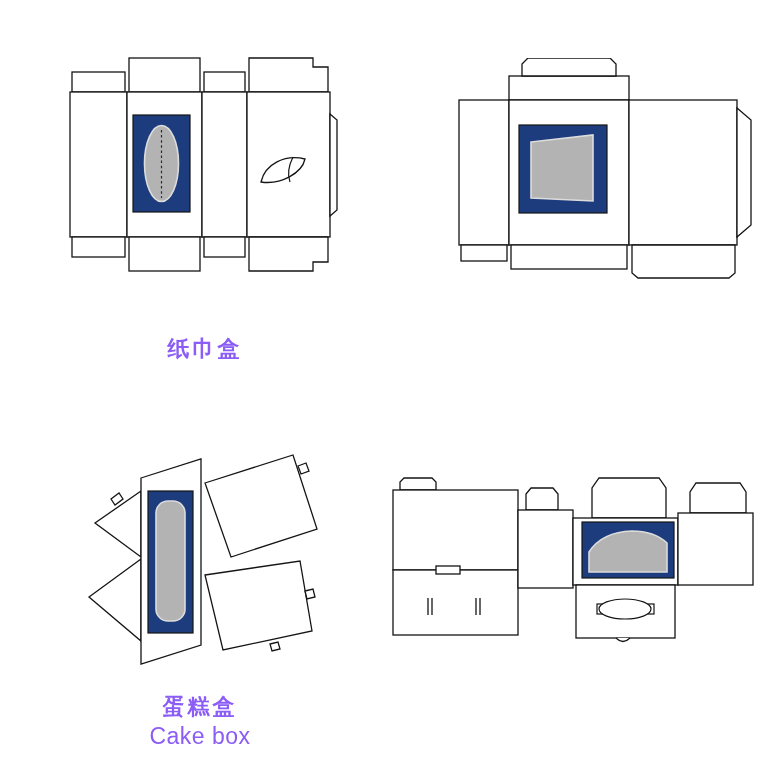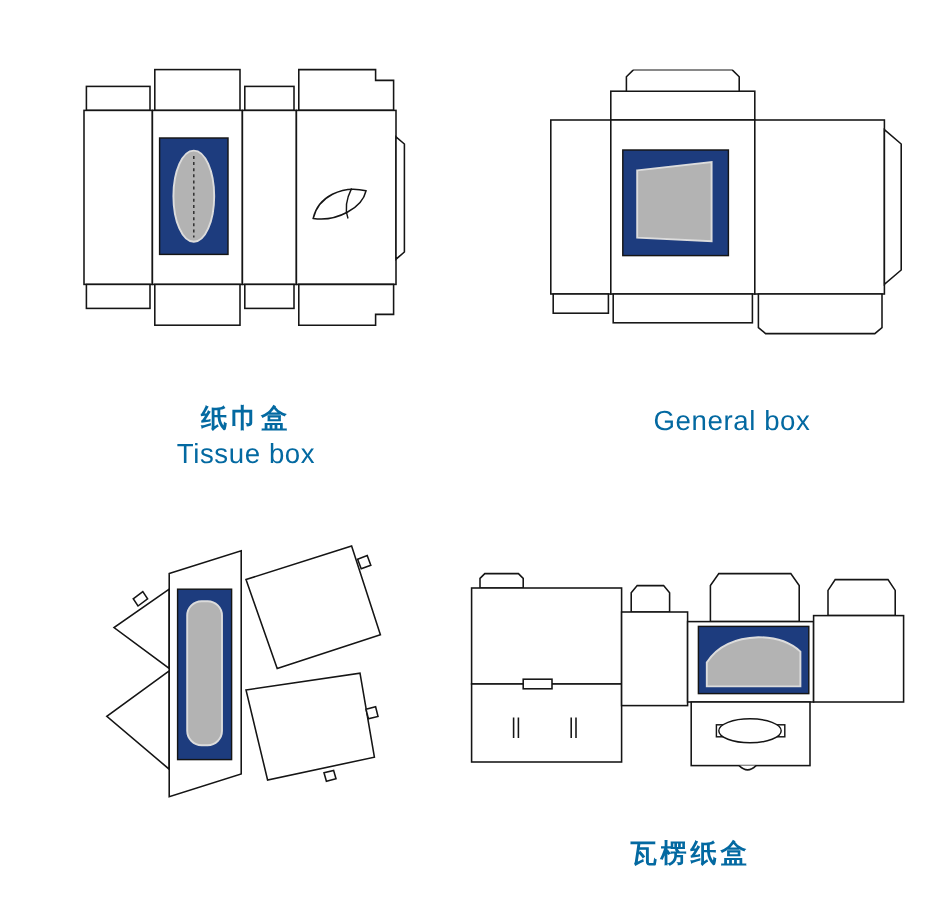--- a/index.html
+++ b/index.html
@@ -8,21 +8,21 @@
     font-family:"Liberation Sans","DejaVu Sans",sans-serif;overflow:hidden;
   }
   .canvas{position:absolute;inset:0;background:var(--background,#fff);}
   .fig{position:absolute;}
   .ol *{fill:#ffffff;stroke:var(--outline,#151515);stroke-width:1.3;stroke-linejoin:miter;}
   .ol line{fill:none;}
   .blue{fill:var(--blue,#1d3c7e);stroke:var(--outline,#151515);stroke-width:1.2;}
   .gray{fill:var(--gray,#b3b3b3);stroke:#dcdcdc;stroke-width:1.6;}
   .dash{stroke:#2a2a2a;stroke-width:1.2;stroke-dasharray:2.5 2.6;fill:none;}
   .thin{fill:none;stroke:var(--outline,#151515);stroke-width:1.2;}
-  .cap{position:absolute;text-align:center;color:#0369a1;}
+  .cap{position:absolute;text-align:center;color:#8b5cf6;}
   .cap .zh{font-size:22px;font-weight:700;letter-spacing:3px;line-height:1.15;}
   .cap .en{font-size:23px;font-weight:400;letter-spacing:0.5px;margin-top:4px;line-height:1.15;}
 </style>
 </head>
 <body>
 
 <div class="canvas">
 
   <div class="fig" style="left:65px;top:52px;width:280px;height:235px;">
     <svg width="280" height="235" viewBox="0 0 280 235">
@@ -46,21 +46,20 @@
       </g>
       <rect class="blue" x="68" y="63" width="57" height="97"></rect>
       <ellipse class="gray" cx="96.5" cy="111.5" rx="17" ry="38"></ellipse>
       <line class="dash" x1="96.5" y1="78" x2="96.5" y2="146"></line>
       <path class="ol" d="M196,130 C200,112 220,102 240,107 C237,121 216,133 196,130 Z" style="fill:#ffffff;stroke:#151515;stroke-width:1.3"></path>
       <path class="thin" d="M228,105 C224,113 222,122 225,130"></path>
     </svg>
   </div>
   <div class="cap" style="left:65px;top:336px;width:280px;">
     <div class="zh">纸巾盒</div>
-    <div class="en">Tissue box</div>
   </div>
 
   <div class="fig" style="left:452px;top:58px;width:310px;height:225px;">
     <svg width="310" height="225" viewBox="0 0 310 225">
       <g class="ol">
 
         <rect x="57" y="18" width="120" height="24"></rect>
         <polygon points="70,18 70,6 76,0 158,0 164,6 164,18"></polygon>
 
         <rect x="7" y="42" width="50" height="145"></rect>
@@ -70,21 +69,20 @@
 
         <rect x="9" y="187" width="46" height="16"></rect>
         <rect x="59" y="187" width="116" height="24"></rect>
         <polygon points="180,187 283,187 283,215 277,220 186,220 180,215"></polygon>
       </g>
       <rect class="blue" x="67" y="67" width="88" height="88"></rect>
       <polygon class="gray" points="79,84 141,77 141,143 79,140"></polygon>
     </svg>
   </div>
   <div class="cap" style="left:455px;top:333px;width:310px;">
-    <div class="en">General box</div>
   </div>
 
   <div class="fig" style="left:55px;top:433px;width:290px;height:255px;">
     <svg width="290" height="255" viewBox="0 0 290 255">
       <g class="ol">
 
         <polygon points="150,50 238,22 262,96 176,124"></polygon>
         <polygon points="243,33 251,30 254,38 246,41"></polygon>
         <polygon points="150,142 245,128 257,198 168,217"></polygon>
         <polygon points="250,158 258,156 260,164 252,166"></polygon>
@@ -92,20 +90,24 @@
 
         <polygon points="86,58 40,90 86,124"></polygon>
         <polygon points="86,126 34,164 86,208"></polygon>
         <polygon points="56,66 64,60 68,66 60,72"></polygon>
 
         <polygon points="86,45 146,26 146,212 86,231"></polygon>
       </g>
       <rect class="blue" x="93" y="58" width="45" height="142"></rect>
       <rect class="gray" x="101" y="68" width="29" height="120" rx="12"></rect>
     </svg>
+  </div>
+  <div class="cap" style="left:55px;top:694px;width:290px;">
+    <div class="zh">蛋糕盒</div>
+    <div class="en">Cake box</div>
   </div>
 
   <div class="fig" style="left:388px;top:468px;width:375px;height:180px;">
     <svg width="375" height="180" viewBox="0 0 375 180">
       <g class="ol">
 
         <polygon points="12,22 12,14 16,10 44,10 48,14 48,22"></polygon>
         <rect x="5" y="22" width="125" height="80"></rect>
         <rect x="5" y="102" width="125" height="65"></rect>
         <rect x="48" y="98" width="24" height="8"></rect>
@@ -129,16 +131,15 @@
       <rect class="blue" x="194" y="54" width="92" height="56"></rect>
       <path class="gray" d="M201,104 L201,84 Q214,64 244,63 Q266,63 279,75 L279,104 Z"></path>
       <g>
         <rect class="thin" x="209" y="136" width="6" height="10" style="fill:#ffffff"></rect>
         <rect class="thin" x="260" y="136" width="6" height="10" style="fill:#ffffff"></rect>
         <ellipse class="thin" cx="237" cy="141" rx="26" ry="10" style="fill:#ffffff"></ellipse>
       </g>
     </svg>
   </div>
   <div class="cap" style="left:388px;top:698px;width:375px;">
-    <div class="zh">瓦楞纸盒</div>
   </div>
 
 </div>
 
 </body></html>

